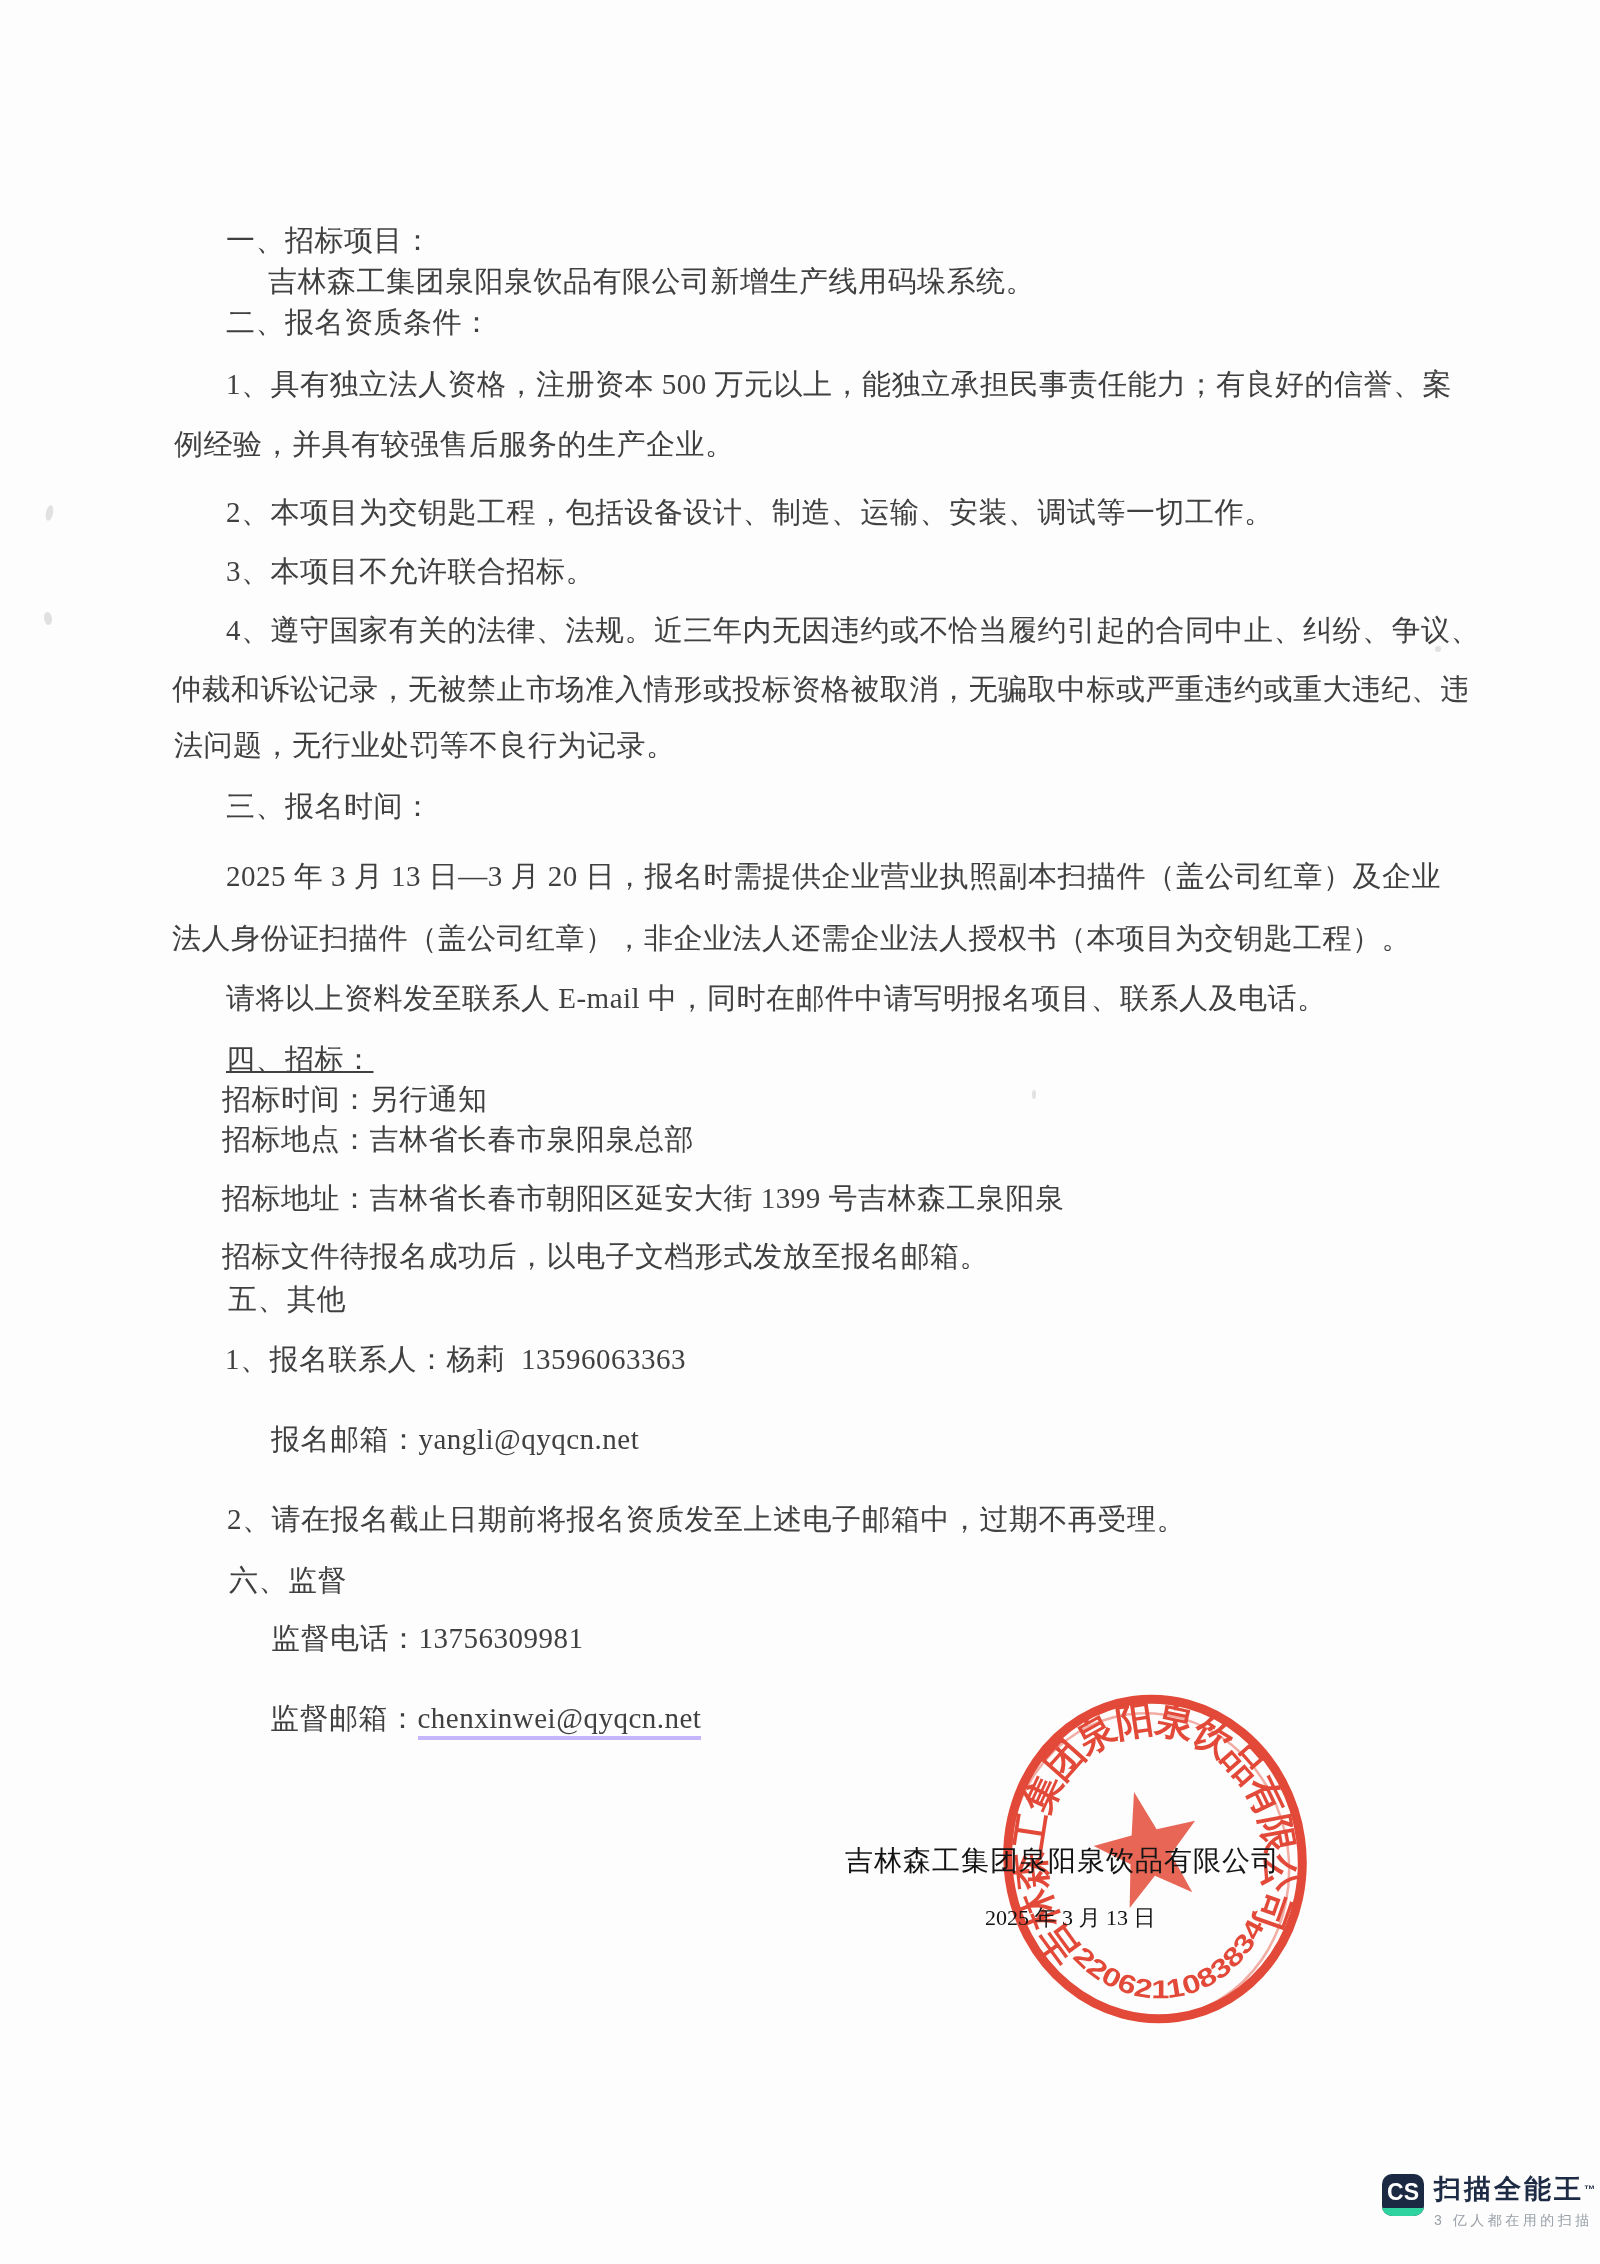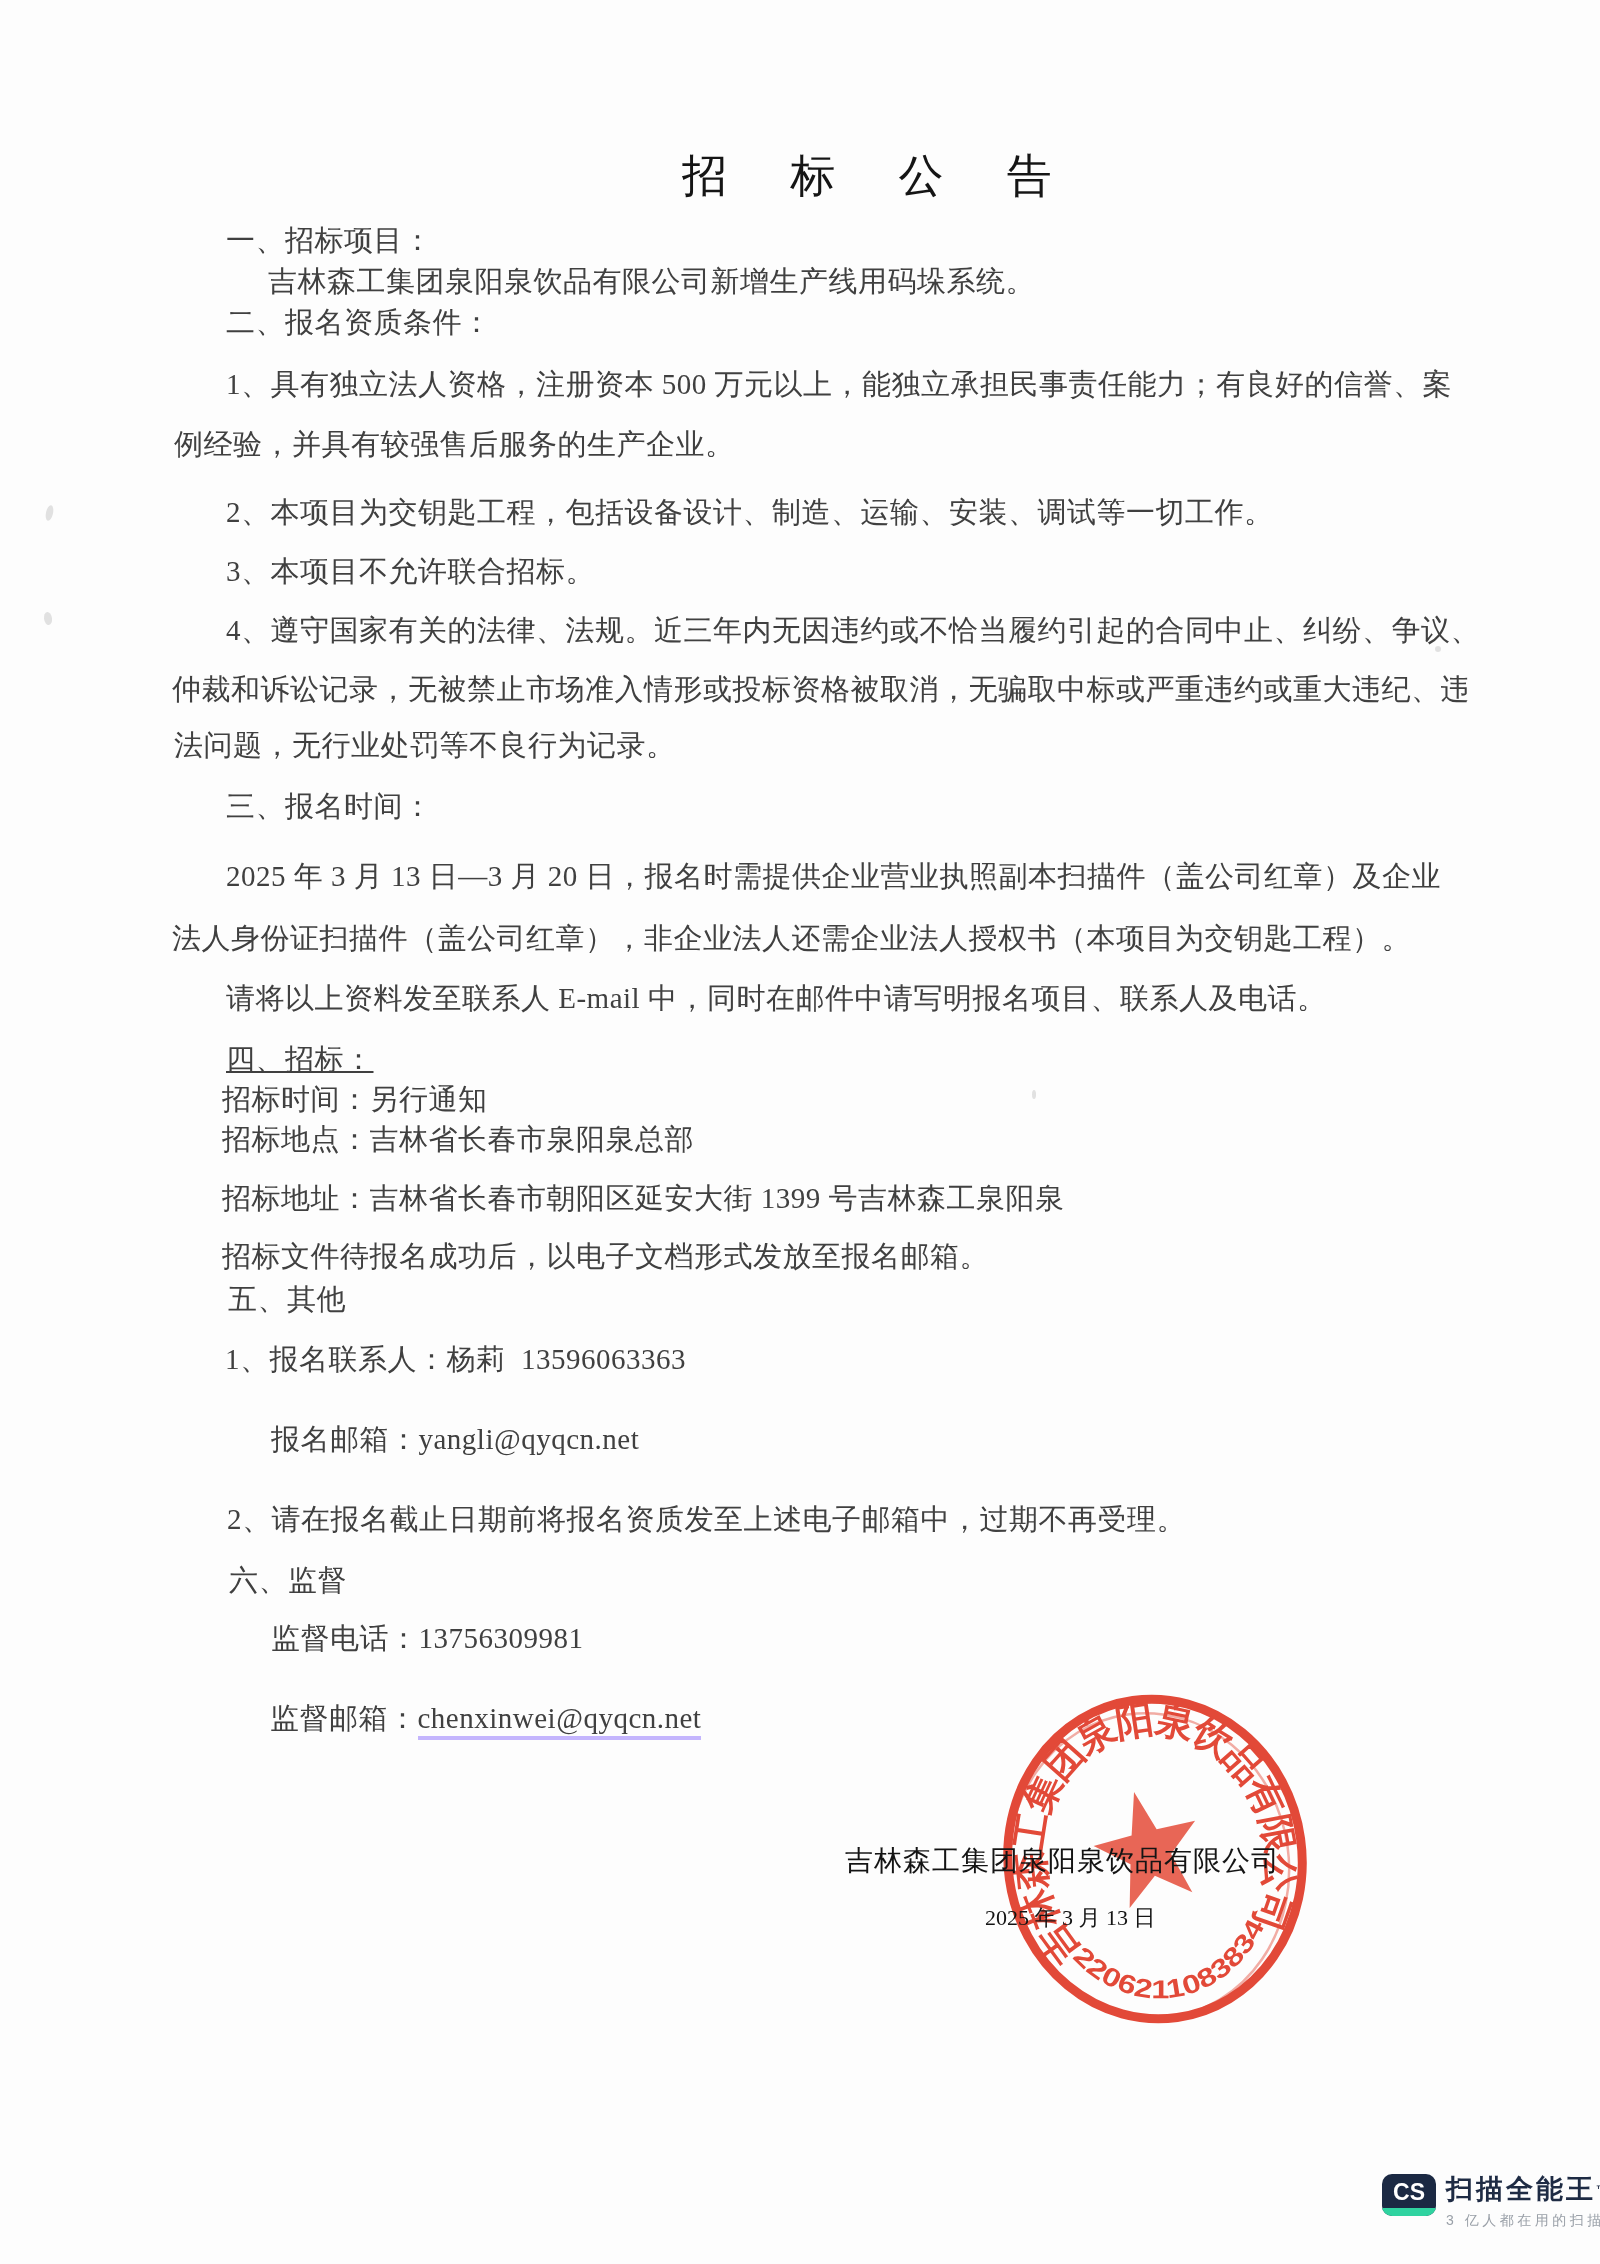--- a/index.html
+++ b/index.html
@@ -39,21 +39,21 @@
     font-size:22px;white-space:pre;color:#141414;
     z-index:3;
   }
   .watermark{
     position:absolute;left:1382px;top:2174px;
     display:flex;align-items:flex-start;
     font-family:"Liberation Sans","DejaVu Sans",sans-serif;
     z-index:4;
   }
   .cs-badge{
-    position:relative;width:54px;height:42px;border-radius:10px;
+    position:relative;width:42px;height:42px;border-radius:10px;
     background:#1b2943;overflow:hidden;flex:0 0 auto;
   }
   .cs-letters{
     position:absolute;top:1px;left:0;right:0;
     text-align:center;color:#ffffff;font-weight:bold;
     font-size:23px;line-height:34px;font-style:normal;
   }
   .cs-accent{
     position:absolute;left:0;right:0;bottom:0;height:8px;
     background:#2fd3a0;
@@ -72,21 +72,20 @@
   .speck.s1{left:46px;top:505px;width:7px;height:16px;transform:rotate(12deg);}
   .speck.s2{left:44px;top:612px;width:8px;height:13px;transform:rotate(-8deg);}
   .speck.s3{left:1435px;top:646px;width:6px;height:6px;}
   .speck.s4{left:1032px;top:1090px;width:4px;height:9px;}
 </style>
 </head>
 <body>
 
 <div class="page">
 
-  <div class="title">招 标 公 告</div>
 
   <div id="doc-lines">
       <div class="line" style="left: 226px; top: 222px;">一、招标项目：</div>
       <div class="line" style="left: 268px; top: 263px;">吉林森工集团泉阳泉饮品有限公司新增生产线用码垛系统。</div>
       <div class="line" style="left: 226px; top: 304px; text-align: center;">二、报名资质条件：</div>
       <div class="line" style="left: 226px; top: 366px;">1、具有独立法人资格，注册资本 500 万元以上，能独立承担民事责任能力；有良好的信誉、案</div>
       <div class="line" style="left: 174px; top: 426px;">例经验，并具有较强售后服务的生产企业。</div>
       <div class="line" style="left: 226px; top: 494px;">2、本项目为交钥匙工程，包括设备设计、制造、运输、安装、调试等一切工作。</div>
       <div class="line" style="left: 226px; top: 553px;">3、本项目不允许联合招标。</div>
       <div class="line" style="left: 226px; top: 612px;">4、遵守国家有关的法律、法规。近三年内无因违约或不恰当履约引起的合同中止、纠纷、争议、</div>

